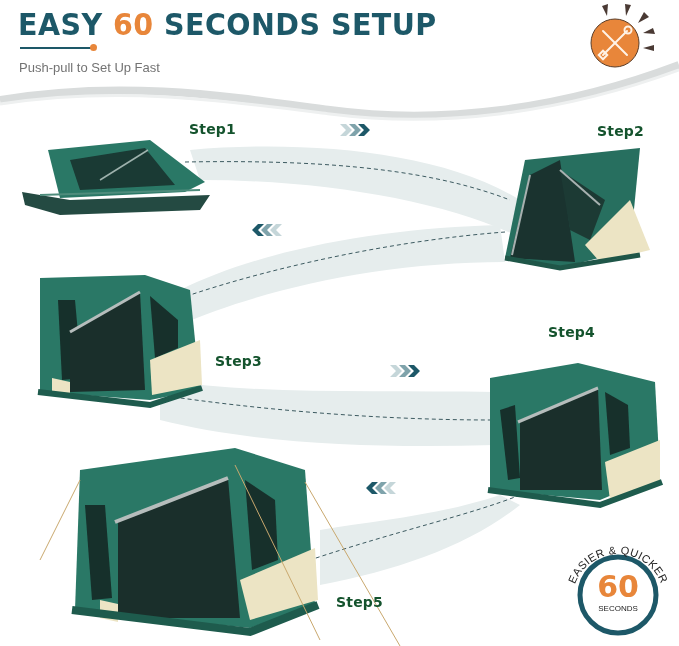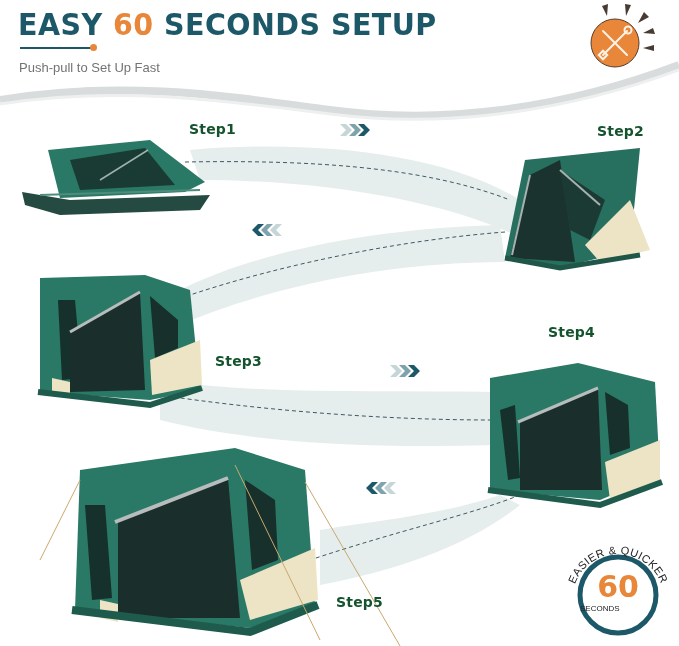--- a/index.html
+++ b/index.html
@@ -146,13 +146,13 @@
 <div class="abs title-dot"></div>
 <div class="abs subtitle">Push-pull to Set Up Fast</div>
 
 <div class="abs step-label" style="left:189px;top:121px;">Step1</div>
 <div class="abs step-label" style="left:549px;top:123px;margin-left:48px;">Step2</div>
 <div class="abs step-label" style="left:215px;top:333px;margin-top:20px;">Step3</div>
 <div class="abs step-label" style="left:548px;top:324px;">Step4</div>
 <div class="abs step-label" style="left:336px;top:594px;">Step5</div>
 
 <div class="abs" style="left:580px;top:572px;width:76px;text-align:center;font-family:'DejaVu Sans',sans-serif;font-weight:bold;font-size:30px;line-height:30px;color:#e8863a;">60</div>
-<div class="abs" style="left:580px;top:604px;width:76px;font-family:'Liberation Sans',sans-serif;font-size:8px;color:#222;">SECONDS</div>
+<div class="abs" style="left:580px;top:604px;width:76px;text-align:center;font-family:'Liberation Sans',sans-serif;font-size:8px;color:#222;">SECONDS</div>
 
 </body></html>

